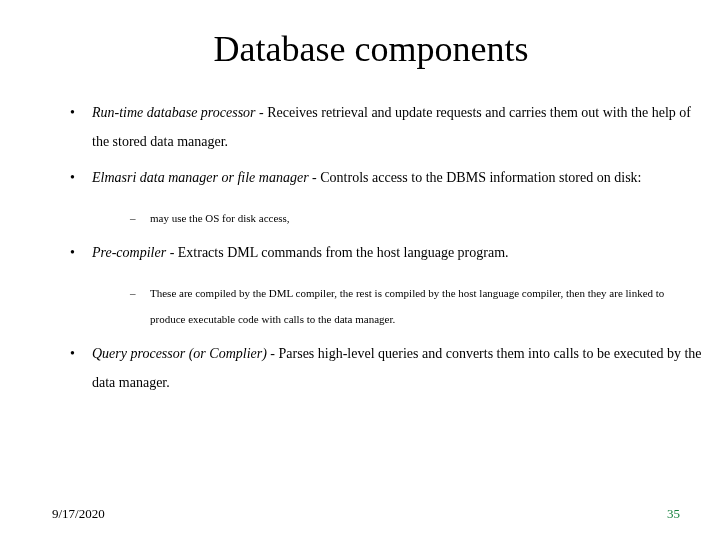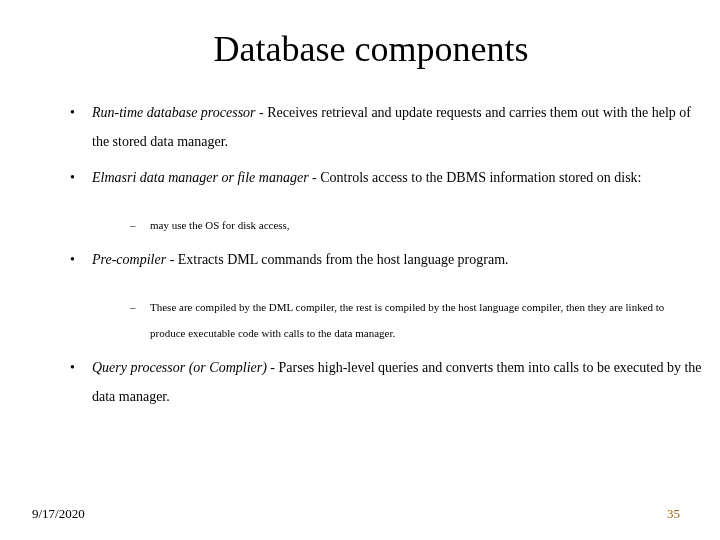--- a/index.html
+++ b/index.html
@@ -2,26 +2,26 @@
 <html><head>
 <meta charset="utf-8">
 <style>
   * { margin: 0; padding: 0; box-sizing: border-box; }
   html, body { width: 720px; height: 540px; background: #fff; font-family: "Times New Roman", Times, serif; color: #000; }
   .slide { position: relative; width: 720px; height: 540px; padding: 20px 18px 40px 40px; }
   .title { text-align: center; font-size: 36px; font-weight: 400; margin-top: 8px; margin-bottom: 28px; }
   ul.main { list-style: none; padding-left: 30px; }
   ul.main > li { position: relative; font-size: 14px; line-height: 2.1; margin-bottom: 6px; padding-left: 22px; }
   ul.main > li::before { content: "•"; position: absolute; left: 0; top: 0; font-size: 14px; }
-  ul.sub { list-style: none; padding-left: 38px; margin-top: 20px; }
+  ul.sub { list-style: none; padding-left: 38px; margin-top: 13px; }
   ul.sub > li { position: relative; font-size: 11px; line-height: 2.4; padding-left: 20px; }
   ul.sub > li::before { content: "–"; position: absolute; left: 0; top: 0; }
   .ital { font-style: italic; }
-  .footer { position: absolute; bottom: 18px; left: 32px; right: 40px; display: flex; justify-content: space-between; font-size: 13px; }
-  .page { color: #a16207; }
+  .footer { position: absolute; bottom: 18px; left: 52px; right: 40px; display: flex; justify-content: space-between; font-size: 13px; }
+  .page { color: #15803d; }
 </style>
 </head>
 <body>
 <div class="slide">
 
 <h1 class="title">Database components</h1>
 
 <ul class="main">
   <li>
     <span class="ital">Run-time database processor</span><span> - Receives retrieval and update requests and carries them out with the help of the stored data manager.</span>

